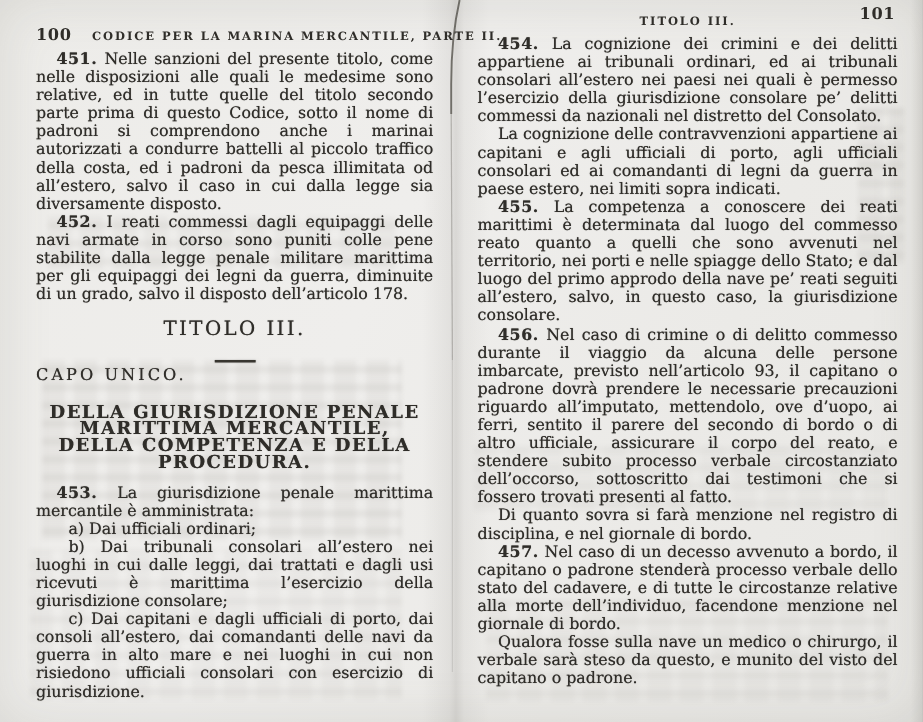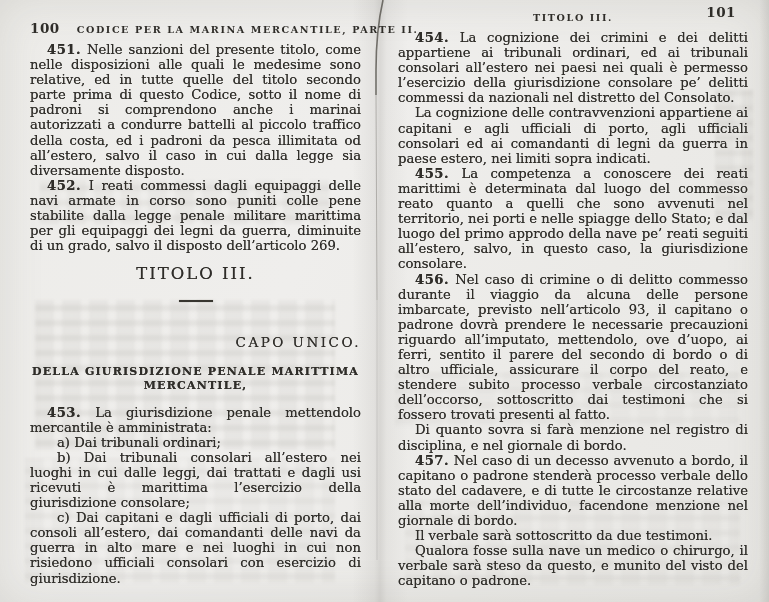--- a/index.html
+++ b/index.html
@@ -18,32 +18,32 @@
   .page-right{left:385px;width:384px;padding:6px 21px 0 13px;}
   .page-body{position:relative;z-index:2;text-align:justify;
     font-size:13.2px;line-height:15.1px;
     text-shadow:0 0 .6px rgba(47,45,41,.75);}
   
   .hdr{position:relative;z-index:2;height:15px;margin-bottom:9px;white-space:nowrap;}
   .hdr .pagenum{font-size:13.5px;font-weight:bold;letter-spacing:.5px;}
   .hdr .running{font-size:9.6px;font-weight:bold;letter-spacing:1.6px;}
   .page-left .hdr .running{margin-left:17px;}
   .page-right .hdr{text-align:center;}
-  .page-right .hdr .pagenum{position:absolute;right:12px;top:-2px;}
+  .page-right .hdr .pagenum{position:absolute;right:2px;top:-2px;}
   
   .page-body p{margin:0;}
   p.indent{text-indent:17px;}
   p.item{text-indent:27px;}
   .artnum{font-weight:bold;letter-spacing:.5px;}
   .it{}
   
   .titolo{margin:13px 0 0;text-align:center;font-size:16.5px;letter-spacing:2px;font-weight:500;text-indent:0;}
   .rule{width:34px;height:2px;background:#383630;margin:19px auto 0;box-shadow:0 0 1px rgba(56,54,48,.6);}
-  .capo{margin:33px 0 0;text-align:right;font-size:13.5px;letter-spacing:2.5px;text-indent:0;}
-  .subtitle{margin:14px 0 12px;text-align:center;font-size:11px;font-weight:bold;
+  .capo{margin:4px 0 0;text-align:left;font-size:13.5px;letter-spacing:2.5px;text-indent:0;}
+  .subtitle{margin:14px 0 12px;text-align:center;font-size:15px;font-weight:bold;
     letter-spacing:1.2px;line-height:14px;text-indent:0;}
   
   .bleed{position:absolute;z-index:1;pointer-events:none;
     background-image:
       repeating-linear-gradient(0deg, transparent 0 4px, rgba(112,107,99,.22) 4px 10px, transparent 10px 15px),
       repeating-linear-gradient(90deg, rgba(112,107,99,.16) 0 19px, transparent 19px 27px);
     filter:blur(1.8px);}
   .gutter-shadow{position:absolute;left:352px;top:0;width:56px;height:602px;z-index:0;
     background:linear-gradient(90deg, rgba(70,66,60,0) 0%, rgba(70,66,60,.07) 40%,
       rgba(70,66,60,.13) 50%, rgba(70,66,60,.05) 62%, rgba(70,66,60,0) 100%);}
@@ -67,29 +67,30 @@
   <div class="page page-left">
     <div class="bleed" style="top:180px;left:40px;width:290px;height:45px;opacity:.30"></div>
     <div class="bleed" style="top:300px;left:35px;width:300px;height:150px;opacity:.38"></div>
     <div class="bleed" style="top:458px;left:25px;width:310px;height:125px;opacity:.26"></div>
 
     <div class="hdr">
       <span class="pagenum">100</span><span class="running">CODICE PER LA MARINA MERCANTILE, PARTE II.</span>
     </div>
     <div class="page-body">
         <p class="indent"><span class="artnum">451.</span><span> Nelle sanzioni del presente titolo, come nelle disposizioni alle quali le medesime sono relative, ed in tutte quelle del titolo secondo parte prima di questo Codice, sotto il nome di </span><span class="it">padroni</span><span> si comprendono anche i marinai autorizzati a condurre battelli al piccolo traffico della costa, ed i padroni da pesca illimitata od all’estero, salvo il caso in cui dalla legge sia diversamente disposto.</span></p>
-        <p class="indent"><span class="artnum">452.</span><span> I reati commessi dagli equipaggi delle navi armate in corso sono puniti colle pene stabilite dalla legge penale militare marittima per gli equipaggi dei legni da guerra, diminuite di un grado, salvo il disposto dell’articolo 269.</span></p>
+        <p class="indent"><span class="artnum">452.</span><span> I reati commessi dagli equipaggi delle navi armate in corso sono puniti colle pene stabilite dalla legge penale militare marittima per gli equipaggi dei legni da guerra, diminuite di un grado, salvo il disposto dell’articolo 178.</span></p>
         <div class="titolo">TITOLO III.</div>
         <div class="rule"></div>
         <div class="capo">CAPO UNICO.</div>
         <div class="subtitle">
           <div>DELLA GIURISDIZIONE PENALE MARITTIMA MERCANTILE,</div>
+          <div>DELLA COMPETENZA E DELLA PROCEDURA.</div>
         </div>
-        <p class="indent"><span class="artnum">453.</span><span> La giurisdizione penale mettendolo mercantile è amministrata:</span></p>
-        <p class="item"><span class="it">a)</span><span> Dai tribunali ordinari;</span></p>
+        <p class="indent"><span class="artnum">453.</span><span> La giurisdizione penale marittima mercantile è amministrata:</span></p>
+        <p class="item"><span class="it">a)</span><span> Dai ufficiali ordinari;</span></p>
         <p class="item"><span class="it">b)</span><span> Dai tribunali consolari all’estero nei luoghi in cui dalle leggi, dai trattati e dagli usi ricevuti è marittima l’esercizio della giurisdizione consolare;</span></p>
         <p class="item"><span class="it">c)</span><span> Dai capitani e dagli ufficiali di porto, dai consoli all’estero, dai comandanti delle navi da guerra in alto mare e nei luoghi in cui non risiedono ufficiali consolari con esercizio di giurisdizione.</span></p>
       </div>
   </div>
 
   <div class="page page-right">
     <div class="bleed" style="top:90px;left:330px;width:38px;height:130px;opacity:.30"></div>
     <div class="bleed" style="top:372px;left:10px;width:345px;height:55px;opacity:.18"></div>
     <div class="bleed" style="top:500px;left:20px;width:335px;height:85px;opacity:.24"></div>
 
@@ -97,18 +98,17 @@
       <span class="running">TITOLO III.</span>
       <span class="pagenum">101</span>
     </div>
     <div class="page-body">
         <p class="indent"><span class="artnum">454.</span><span> La cognizione dei crimini e dei delitti appartiene ai tribunali ordinari, ed ai tribunali consolari all’estero nei paesi nei quali è permesso l’esercizio della giurisdizione consolare pe’ delitti commessi da nazionali nel distretto del Consolato.</span></p>
         <p class="indent"><span>La cognizione delle contravvenzioni appartiene ai capitani e agli ufficiali di porto, agli ufficiali consolari ed ai comandanti di legni da guerra in paese estero, nei limiti sopra indicati.</span></p>
         <p class="indent"><span class="artnum">455.</span><span> La competenza a conoscere dei reati marittimi è determinata dal luogo del commesso reato quanto a quelli che sono avvenuti nel territorio, nei porti e nelle spiagge dello Stato; e dal luogo del primo approdo della nave pe’ reati seguiti all’estero, salvo, in questo caso, la giurisdizione consolare.</span></p>
         <p class="indent"><span class="artnum">456.</span><span> Nel caso di crimine o di delitto commesso durante il viaggio da alcuna delle persone imbarcate, previsto nell’articolo 93, il capitano o padrone dovrà prendere le necessarie precauzioni riguardo all’imputato, mettendolo, ove d’uopo, ai ferri, sentito il parere del secondo di bordo o di altro ufficiale, assicurare il corpo del reato, e stendere subito processo verbale circostanziato dell’occorso, sottoscritto dai testimoni che si fossero trovati presenti al fatto.</span></p>
         <p class="indent"><span>Di quanto sovra si farà menzione nel registro di disciplina, e nel giornale di bordo.</span></p>
         <p class="indent"><span class="artnum">457.</span><span> Nel caso di un decesso avvenuto a bordo, il capitano o padrone stenderà processo verbale dello stato del cadavere, e di tutte le circostanze relative alla morte dell’individuo, facendone menzione nel giornale di bordo.</span></p>
-        <p class="indent"><span>Il verbale sarà sottoscritto da due testimoni.</span></p>
         <p class="indent"><span>Qualora fosse sulla nave un medico o chirurgo, il verbale sarà steso da questo, e munito del </span><span class="it">visto</span><span> del capitano o padrone.</span></p>
       </div>
   </div>
 
 </div>
 
 </body></html>

